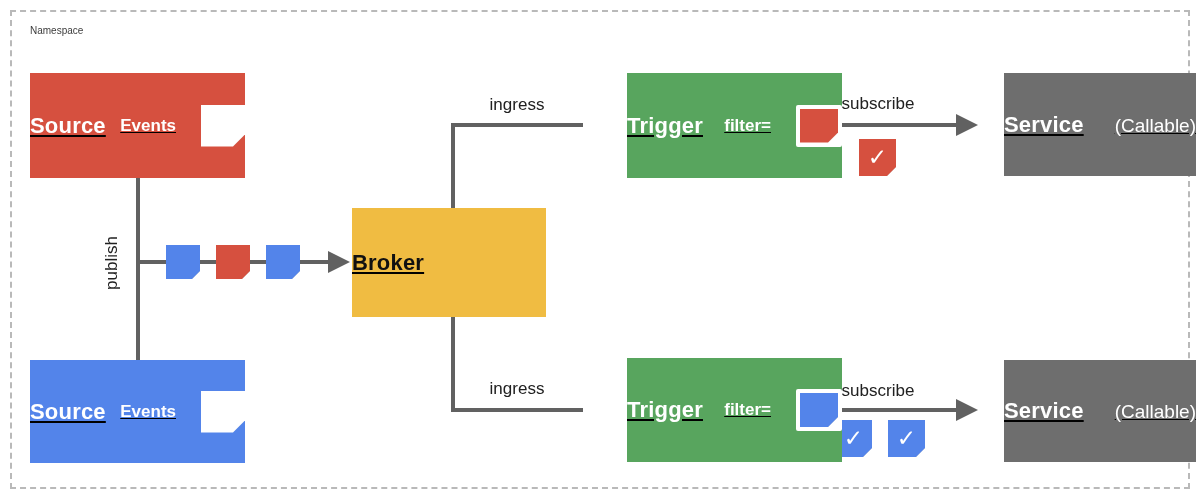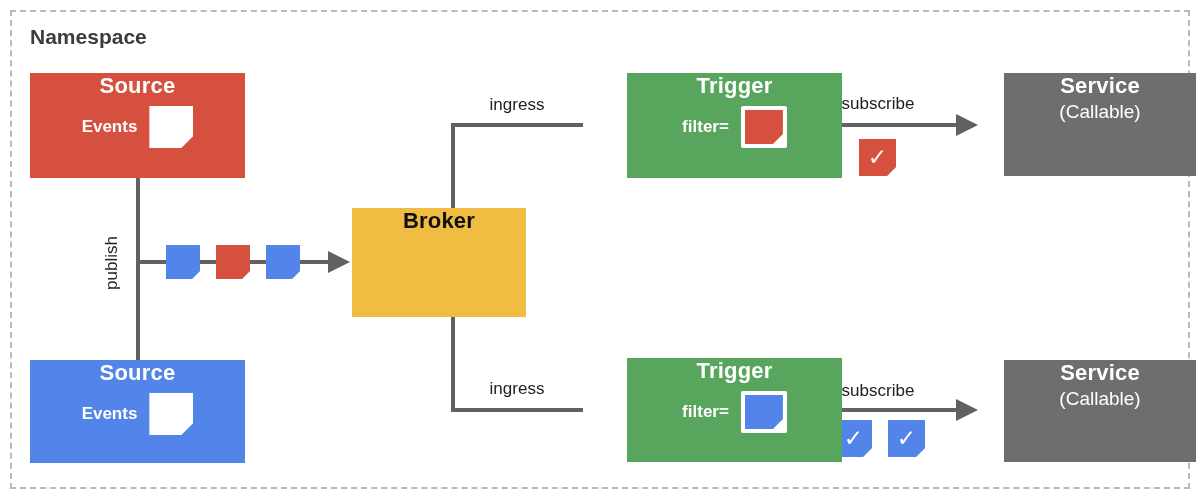--- a/index.html
+++ b/index.html
@@ -2,27 +2,27 @@
 <html style="--c-red: #D6503F; --c-blue: #5384EA; --c-green: #58A55E; --c-yellow: #F0BC42; --c-gray: #6E6E6E; --c-line: #616161;"><head>
 <meta charset="utf-8">
 <style>
   html,body{margin:0;padding:0;background:#fff;}
   body{font-family:"Liberation Sans","DejaVu Sans",sans-serif;}
   #stage{position:relative;width:1200px;height:499px;background:#fff;overflow:hidden;}
 
   
   .ns-border{position:absolute;left:10px;top:10px;width:1176px;height:475px;
     border:2px dashed #b9b9b9;background:transparent;}
-  .ns-label{position:absolute;left:30px;top:25px;font-size:21px;font-weight:bold;color:#3c3c3c;}
+  .ns-label{position:absolute;left:30px;top:25px;font-size:10px;font-weight:normal;color:#3c3c3c;}
 
   
-  .box{position:absolute;display:flex;flex-direction:column;align-items:center;justify-content:flex-start;gap:7px;}
+  .box{position:absolute;display:flex;flex-direction:row;align-items:center;justify-content:space-between;gap:7px;text-decoration:underline;}
   .box .title{font-size:22px;font-weight:bold;color:#fff;letter-spacing:.2px;}
   .box.yellow .title{color:#111;}
-  .subrow{display:flex;align-items:center;gap:12px;}
+  .subrow{display:flex;align-items:center;gap:25px;}
   .sublabel{font-size:17px;font-weight:bold;color:#fff;}
   .service-sub{font-size:19px;color:#fff;margin-top:2px;}
 
   
   [data-color="red"]{background-color:var(--c-red);}
   [data-color="blue"]{background-color:var(--c-blue);}
   [data-color="green"]{background-color:var(--c-green);margin-left:44px;}
   [data-color="yellow"]{background-color:var(--c-yellow);}
   [data-color="gray"]{background-color:var(--c-gray);margin-left:24px;}
 
@@ -101,21 +101,21 @@
   </div>
 
   <div class="box" style="left:30px;top:360px;width:215px;height:103px;" data-color="blue">
     <div class="title">Source</div>
     <div class="subrow">
       <span class="sublabel">Events</span>
       <span class="events-note note white"></span>
     </div>
   </div>
 
-  <div class="box yellow" style="left:352px;top:208px;width:174px;height:109px;" data-color="yellow">
+  <div class="box yellow" style="left:352px;top:208px;width:194px;height:109px;" data-color="yellow">
     <div class="title">Broker</div>
   </div>
 
   <div class="box" style="left:583px;top:73px;width:215px;height:105px;" data-color="green">
     <div class="title">Trigger</div>
     <div class="subrow">
       <span class="sublabel">filter=</span>
       <span class="filter-wrap">
         <span class="filter-note note" style="display:block;" data-color="red"></span>
       </span>

